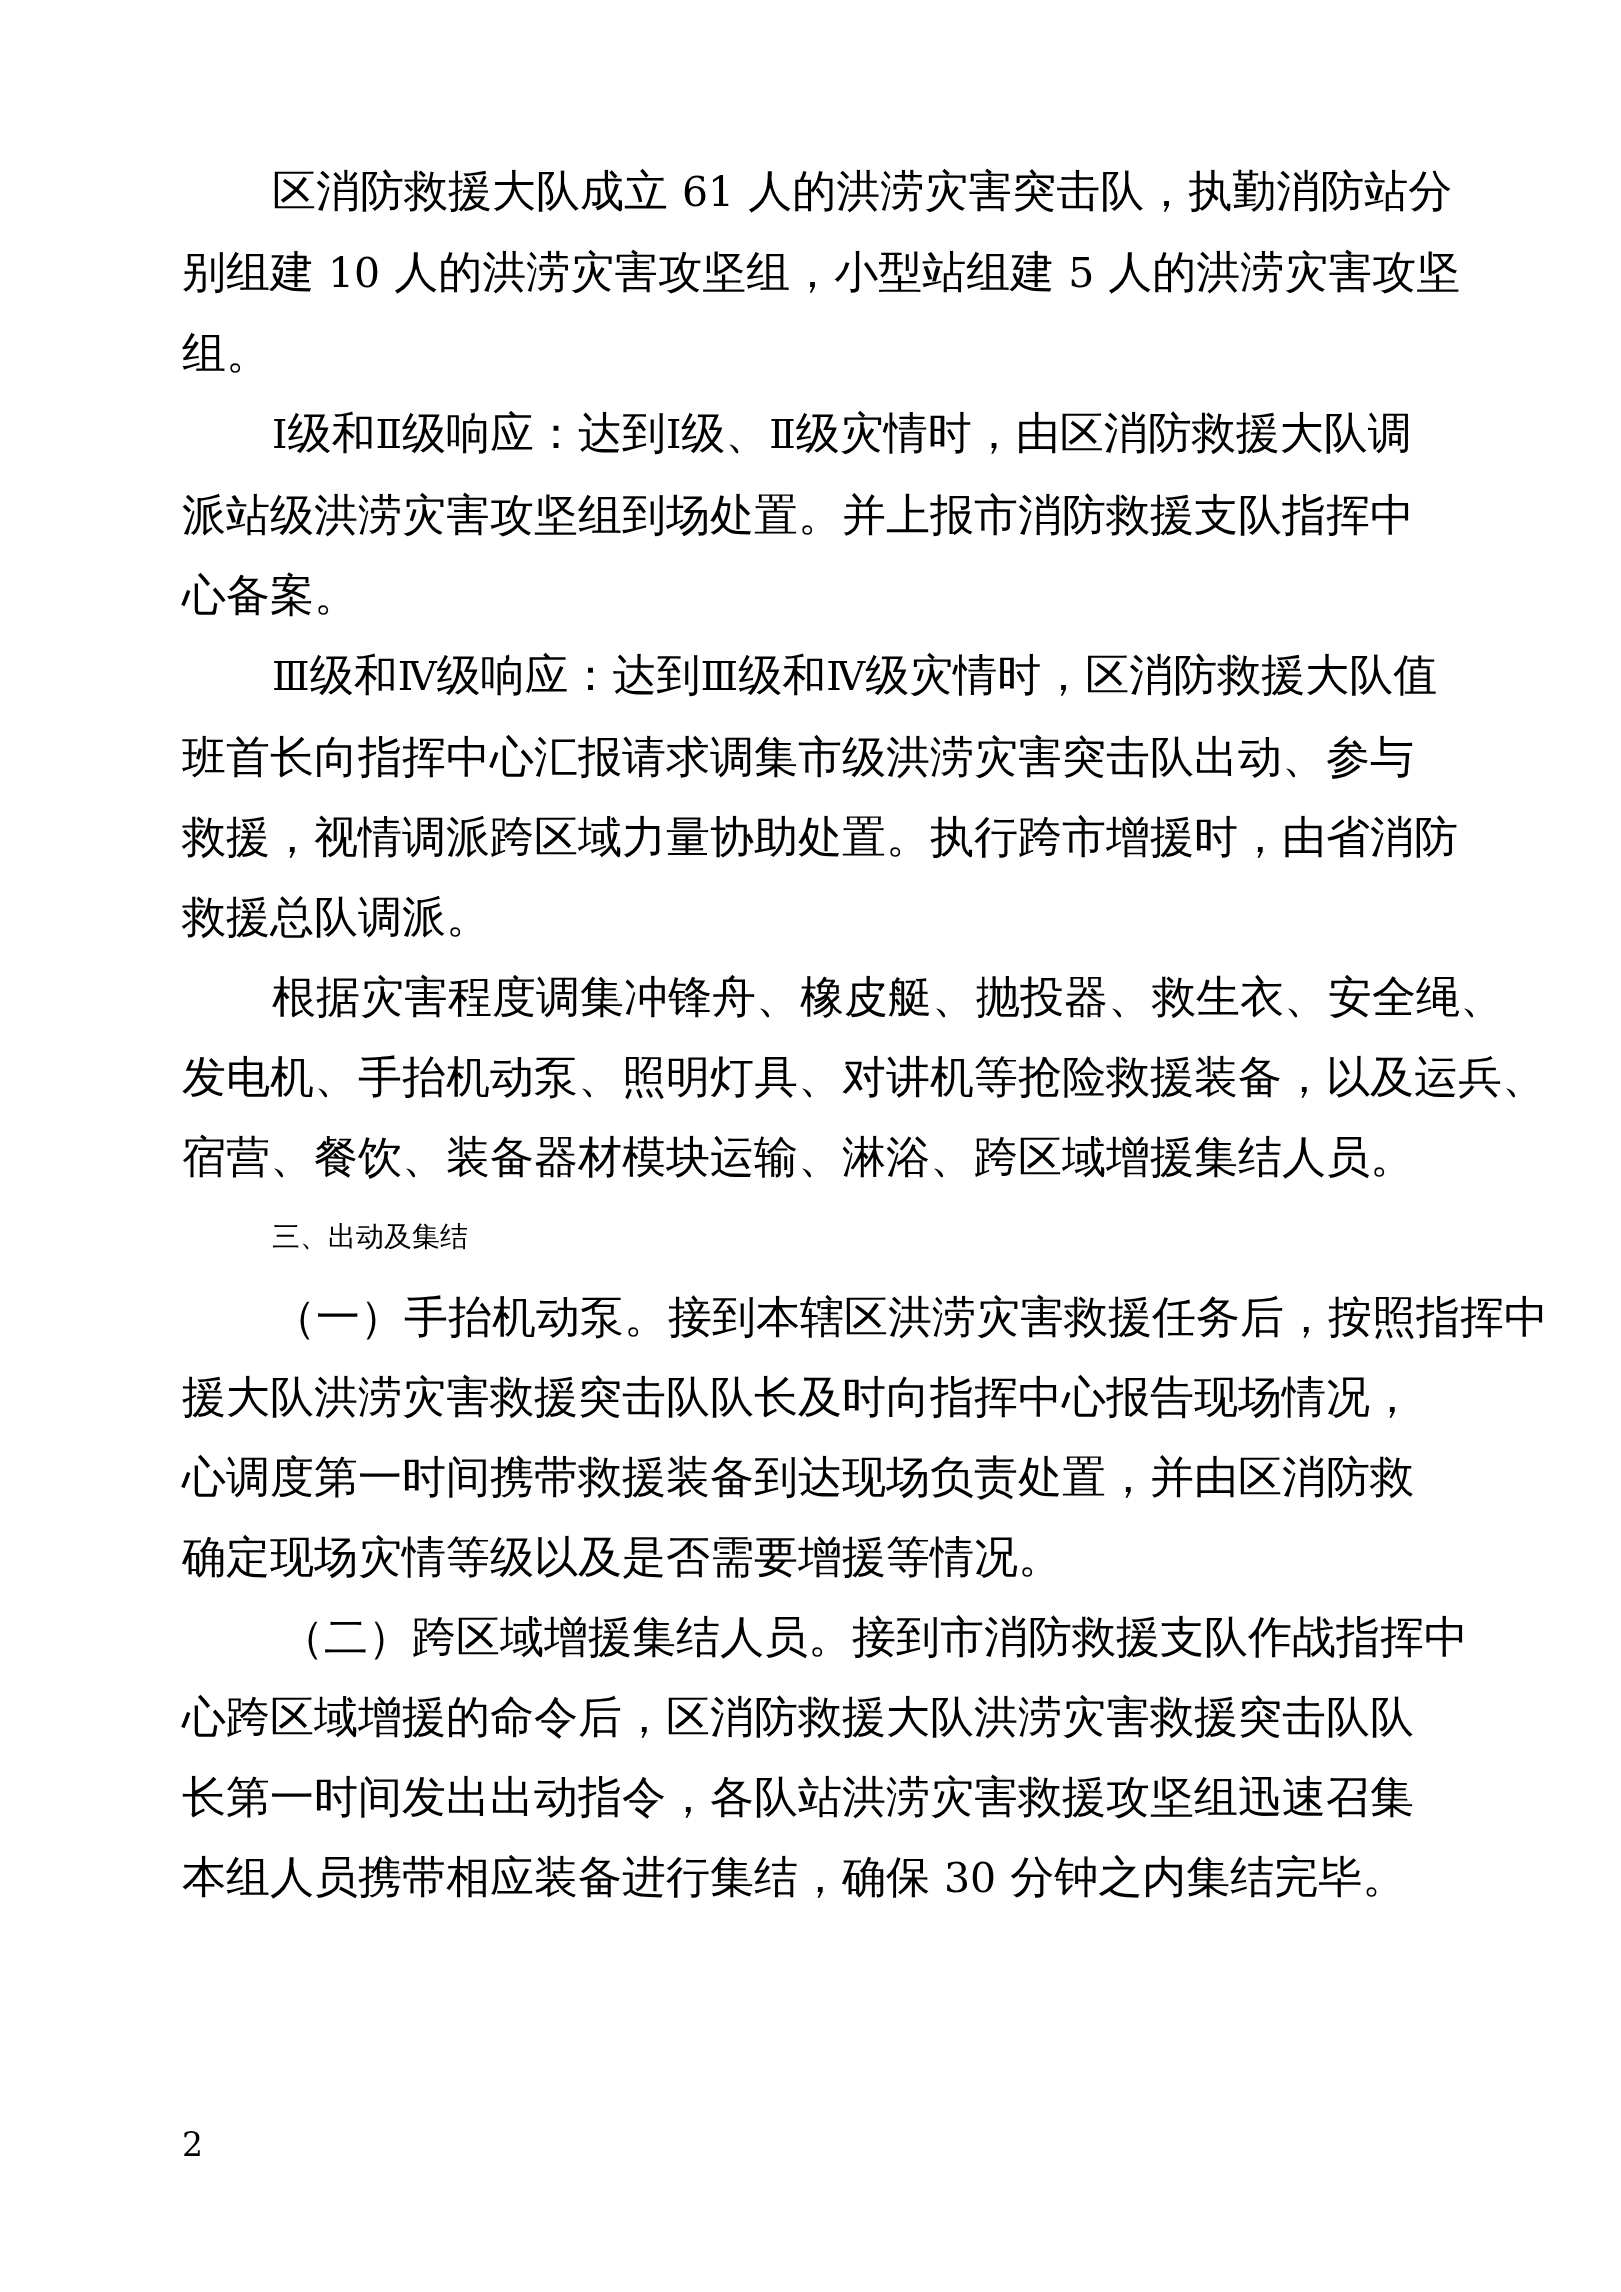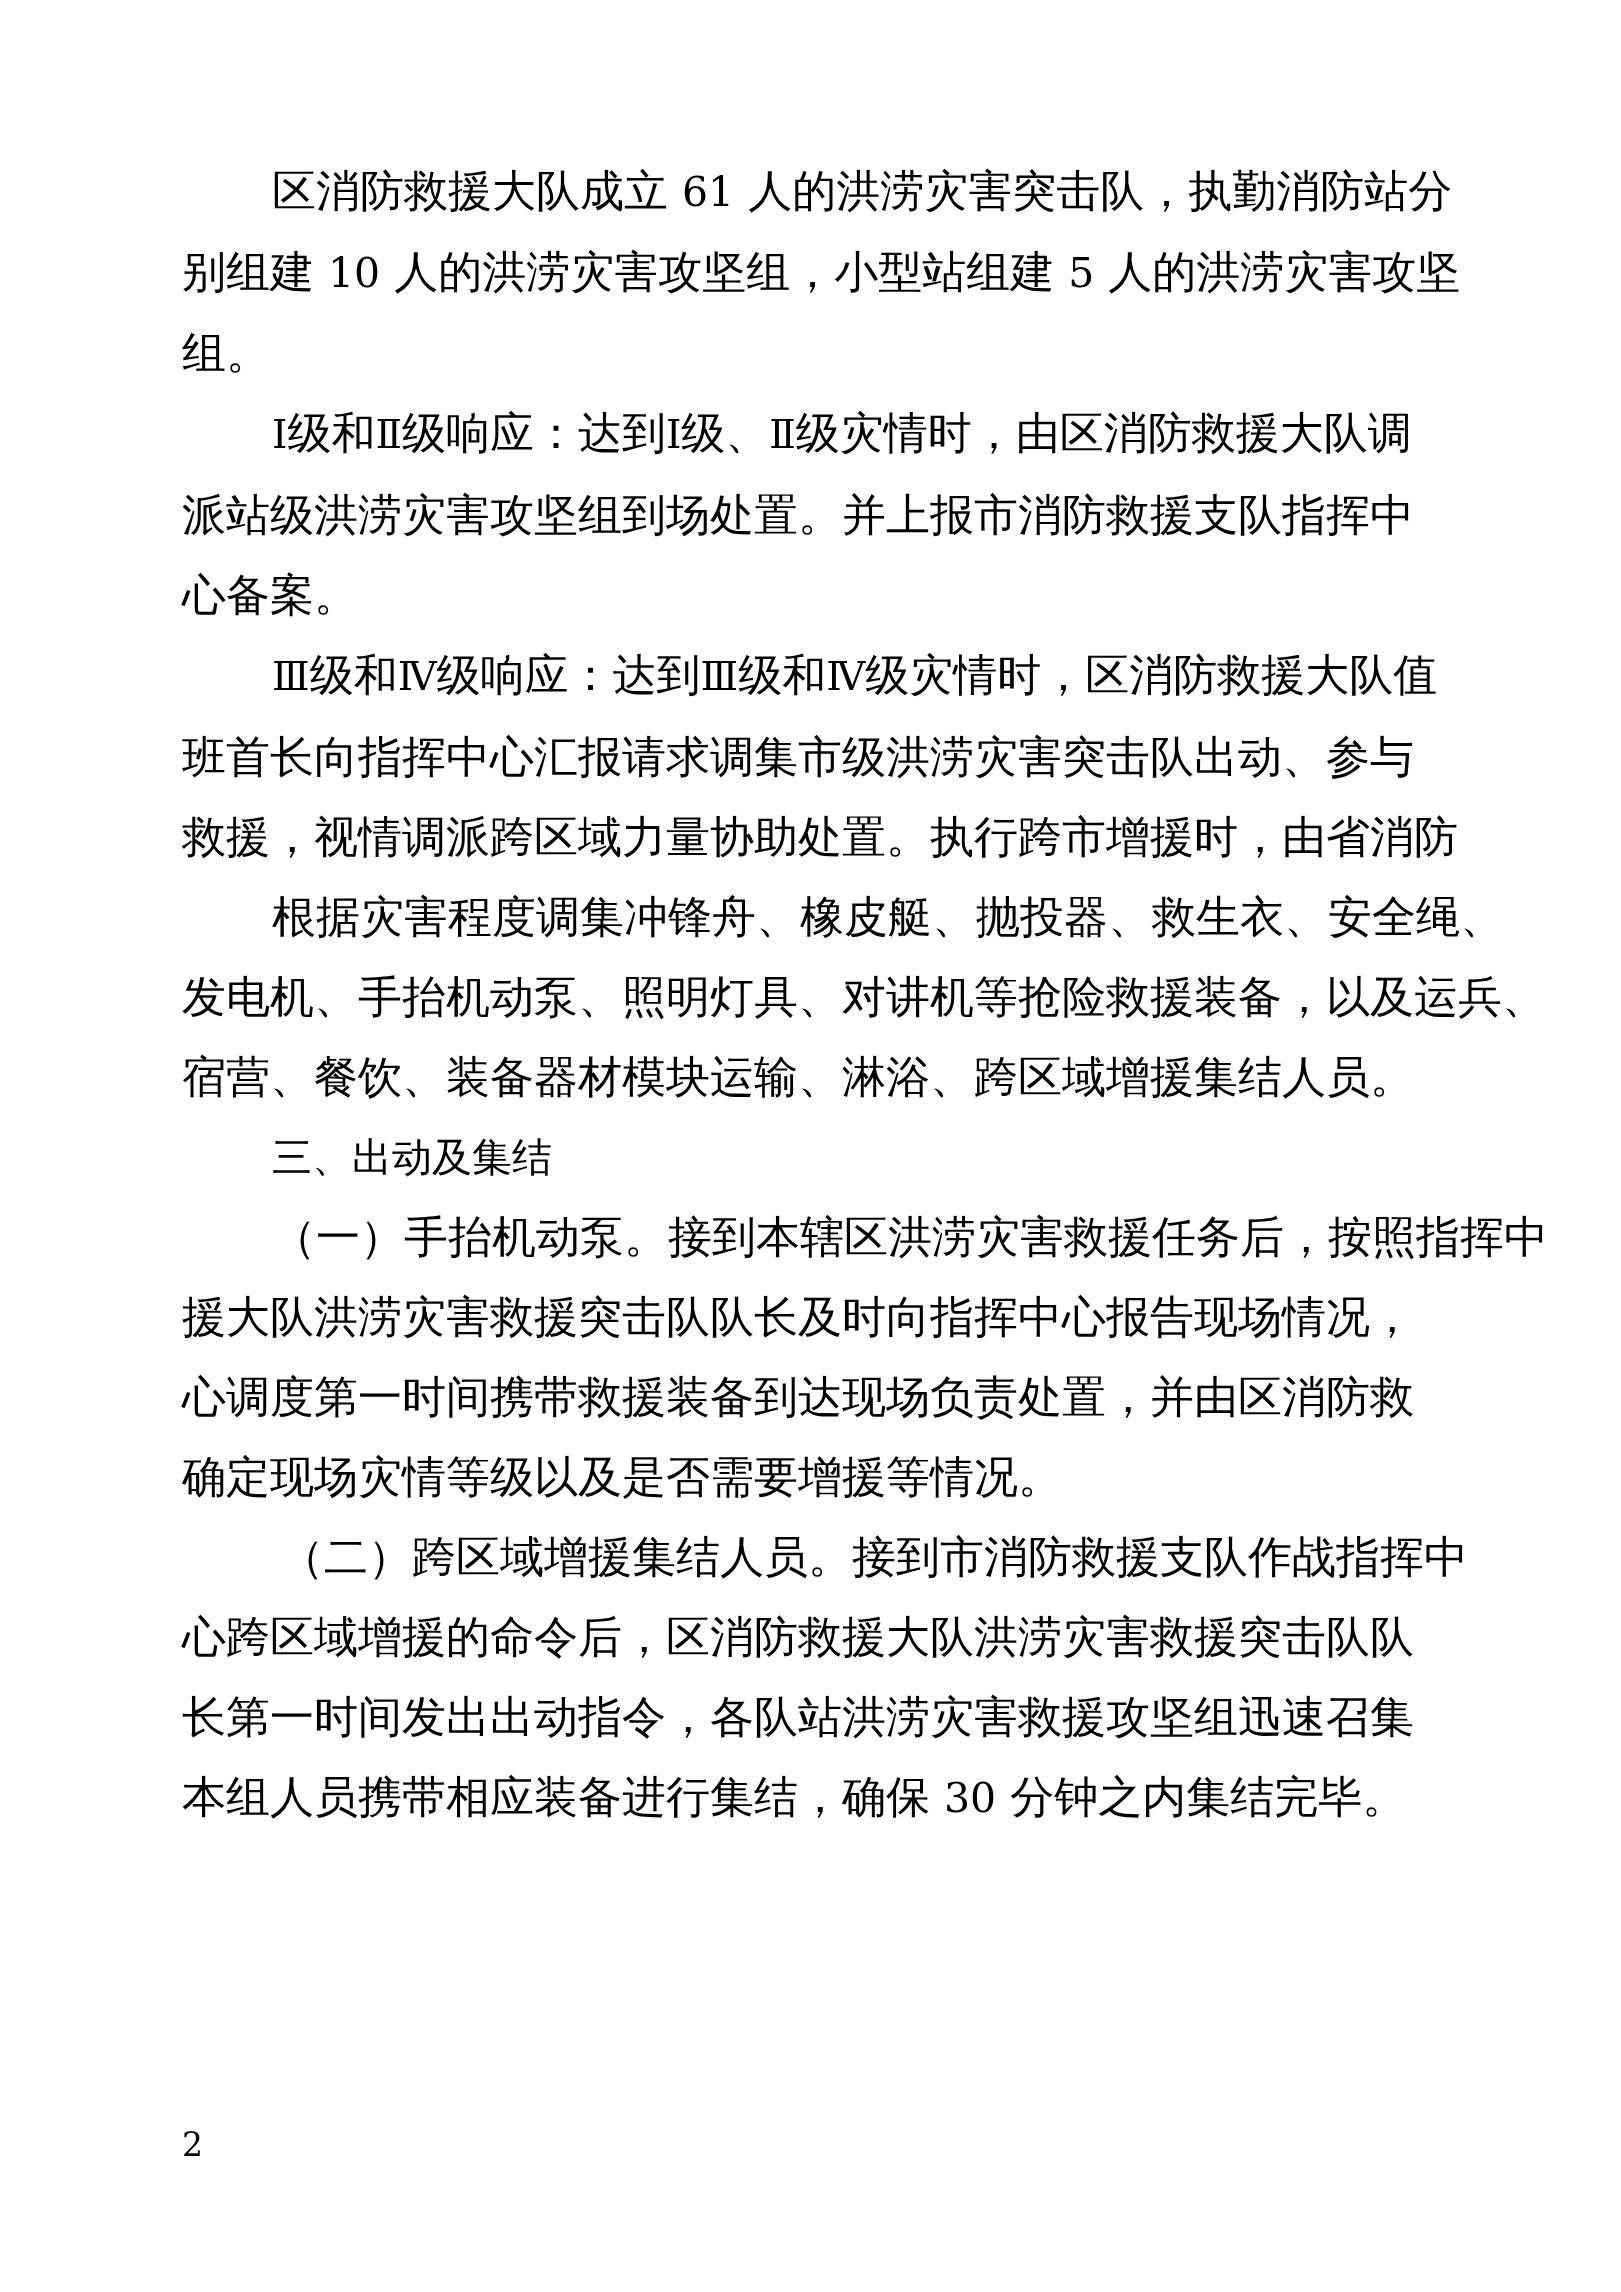--- a/index.html
+++ b/index.html
@@ -53,21 +53,21 @@
     font-family: "DejaVu Serif", serif;
     font-size: 39px;
   }
   
   .num {
     font-family: "DejaVu Serif", serif;
     font-size: 41px;
   }
 
   .heading {
-    font-size: 40px;
+    font-size: 28px;
     line-height: 80px;
     white-space: pre;
   }
 
   #page-number {
     position: absolute;
     left: 182px;
     top: 2125px;
     font-family: "DejaVu Serif", serif;
     font-size: 33px;
@@ -91,20 +91,21 @@
     <div>
       <div class="line indent2"><span class="roman">Ⅰ</span>级和<span class="roman">Ⅱ</span>级响应：达到<span class="roman">Ⅰ</span>级、<span class="roman">Ⅱ</span>级灾情时，由区消防救援大队调</div>
       <div class="line">派站级洪涝灾害攻坚组到场处置。并上报市消防救援支队指挥中</div>
       <div class="line">心备案。</div>
     </div>
 
     <div>
       <div class="line indent2"><span class="roman">Ⅲ</span>级和<span class="roman">Ⅳ</span>级响应：达到<span class="roman">Ⅲ</span>级和<span class="roman">Ⅳ</span>级灾情时，区消防救援大队值</div>
       <div class="line">班首长向指挥中心汇报请求调集市级洪涝灾害突击队出动、参与</div>
       <div class="line">救援，视情调派跨区域力量协助处置。执行跨市增援时，由省消防</div>
+      <div class="line">救援总队调派。</div>
     </div>
 
     <div>
       <div class="line indent2">根据灾害程度调集冲锋舟、橡皮艇、抛投器、救生衣、安全绳、</div>
       <div class="line">发电机、手抬机动泵、照明灯具、对讲机等抢险救援装备，以及运兵、</div>
       <div class="line">宿营、餐饮、装备器材模块运输、淋浴、跨区域增援集结人员。</div>
     </div>
 
     <div>
       <div class="heading indent-head">三、出动及集结</div>

